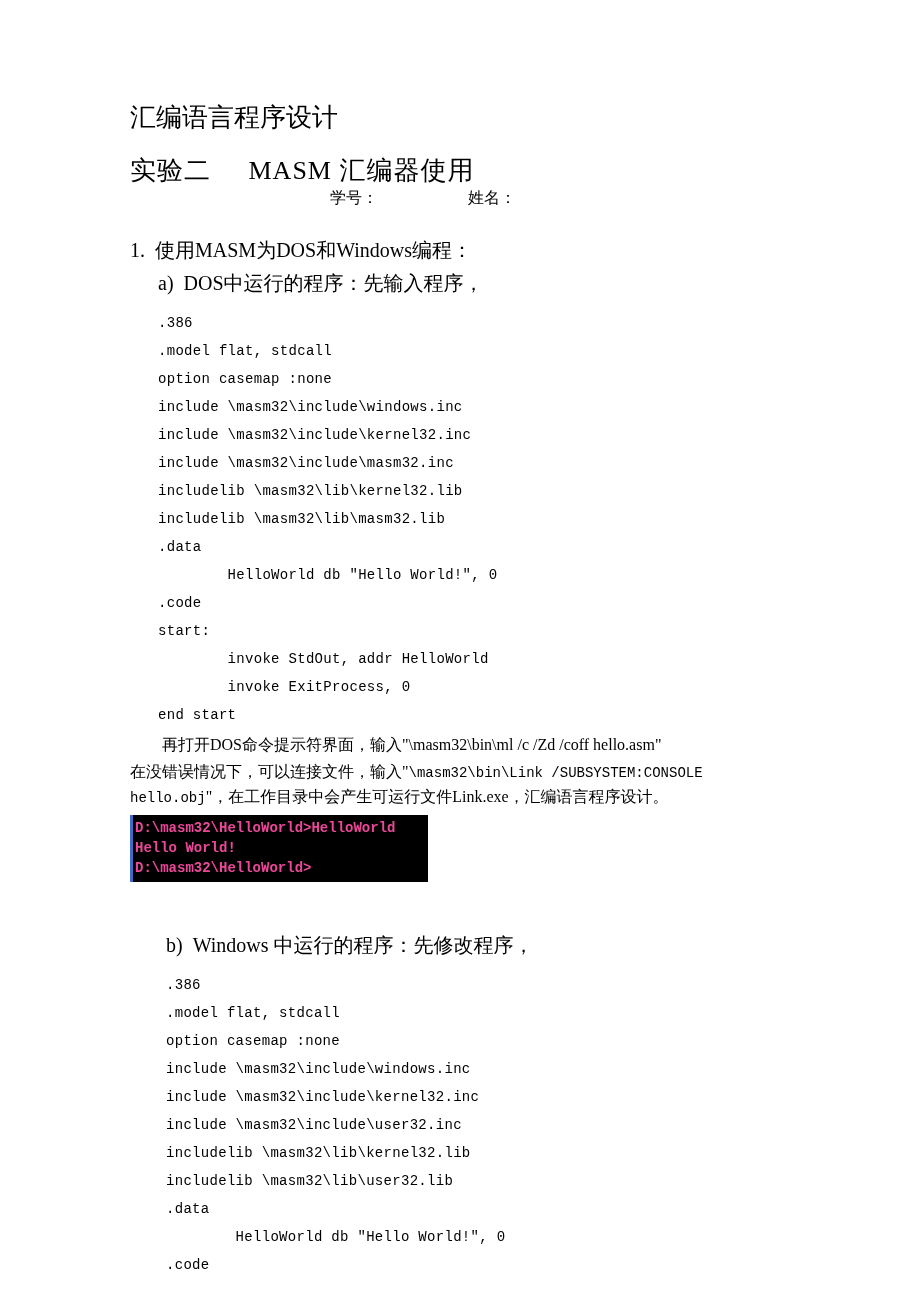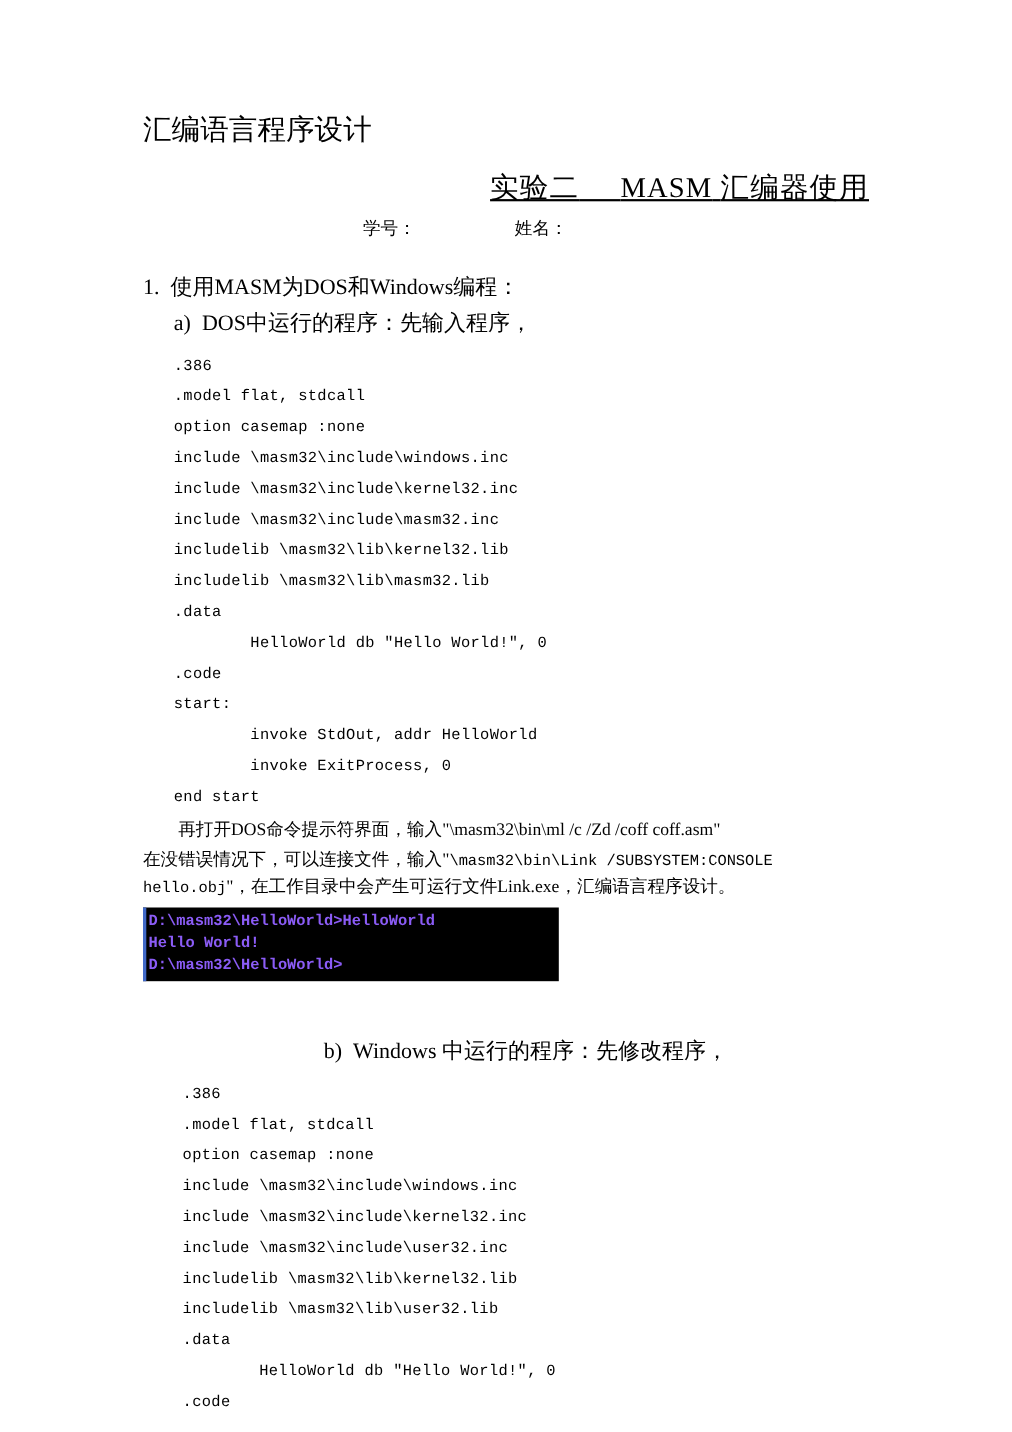--- a/index.html
+++ b/index.html
@@ -13,24 +13,22 @@
     font-size: 16px;
   }
   .title-main {
     font-size: 26px;
     font-family: "SimHei", "黑体", sans-serif;
     margin-bottom: 18px;
   }
   .title-sub {
     font-size: 26px;
     font-family: "SimSun", serif;
-    text-align: right;
-    margin-bottom: 10px;
+    text-align: left;
     letter-spacing: 1px;
-    text-decoration: underline;
   }
   .title-sub .en { font-family: "Times New Roman", serif; }
   .info-line {
     text-align: left;
     font-size: 16px;
     margin-bottom: 28px;
     padding-left: 200px;
   }
   .info-line span { margin-right: 90px; }
   .section-num {
@@ -64,25 +62,25 @@
   .para .mono { font-family: "Courier New", monospace; font-size: 14px; }
   .para .en { font-family: "Times New Roman", serif; }
   .terminal {
     background: #000000;
     font-family: "Courier New", monospace;
     font-size: 14px;
     font-weight: bold;
     line-height: 1.4;
     padding: 4px 0 4px 2px;
     border-left: 3px solid #4169c8;
-    width: 378px;
+    width: 298px;
     margin-top: 6px;
     margin-bottom: 50px;
     white-space: pre;
-    color: #8b5cf6;
+    color: #ec4899;
   }
 </style>
 </head>
 <body>
 
 <div class="title-main">汇编语言程序设计</div>
 
 <div class="title-sub">
   <span>实验二</span>&nbsp;&nbsp;&nbsp;&nbsp;&nbsp;<span class="en">MASM</span>&nbsp;<span>汇编器使用</span>
 </div>
@@ -109,32 +107,32 @@
 includelib \masm32\lib\masm32.lib
 .data
         HelloWorld db "Hello World!", 0
 .code
 start:
         invoke StdOut, addr HelloWorld
         invoke ExitProcess, 0
 end start</div>
 
 <div class="para indent">
-  <span>再打开</span><span class="en">DOS</span><span>命令提示符界面，输入"</span><span class="en">\masm32\bin\ml /c /Zd /coff coff.asm</span><span>"</span>
+  <span>再打开</span><span class="en">DOS</span><span>命令提示符界面，输入"</span><span class="en">\masm32\bin\ml /c /Zd /coff hello.asm</span><span>"</span>
 </div>
 
 <div class="para">
   <span>在没错误情况下，可以连接文件，输入"</span><span class="mono">\masm32\bin\Link /SUBSYSTEM:CONSOLE hello.obj</span><span>"，在工作目录中会产生可运行文件</span><span class="en">Link.exe</span><span>，汇编语言程序设计。</span>
 </div>
 
 <div class="terminal">D:\masm32\HelloWorld&gt;HelloWorld
 Hello World!
 D:\masm32\HelloWorld&gt;</div>
 
-<div class="sub-item" style="padding-left:36px;text-align:center;">
+<div class="sub-item" style="padding-left:36px;">
   <span class="mono">b)</span>&nbsp;&nbsp;<span class="en">Windows</span><span> 中运行的程序：先修改程序，</span>
 </div>
 
 <div class="code-block" style="padding-left:36px;">.386
 .model flat, stdcall
 option casemap :none
 include \masm32\include\windows.inc
 include \masm32\include\kernel32.inc
 include \masm32\include\user32.inc
 includelib \masm32\lib\kernel32.lib

